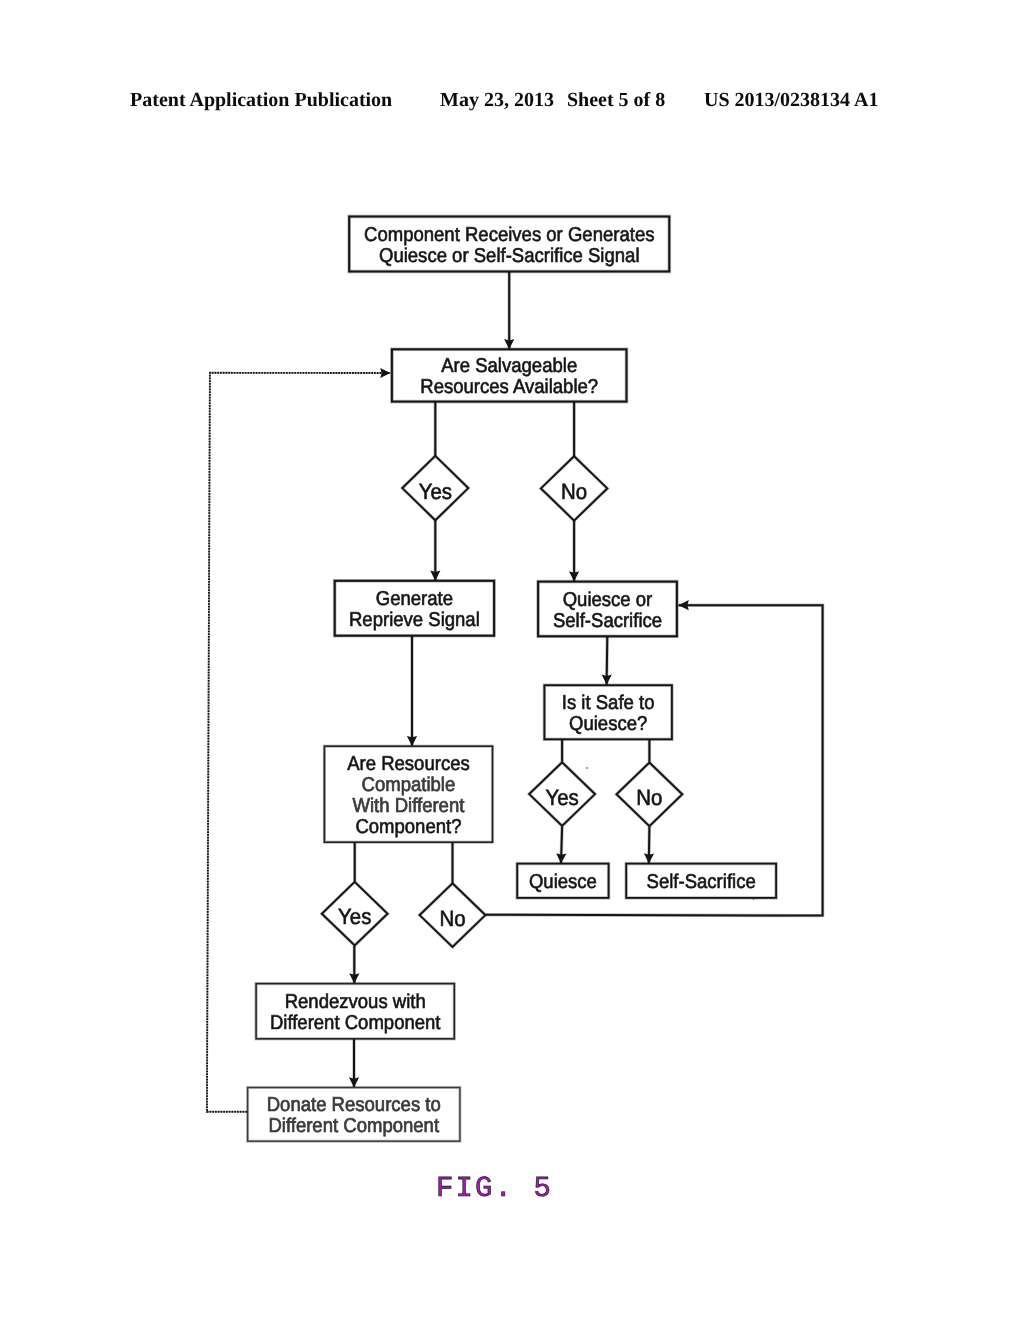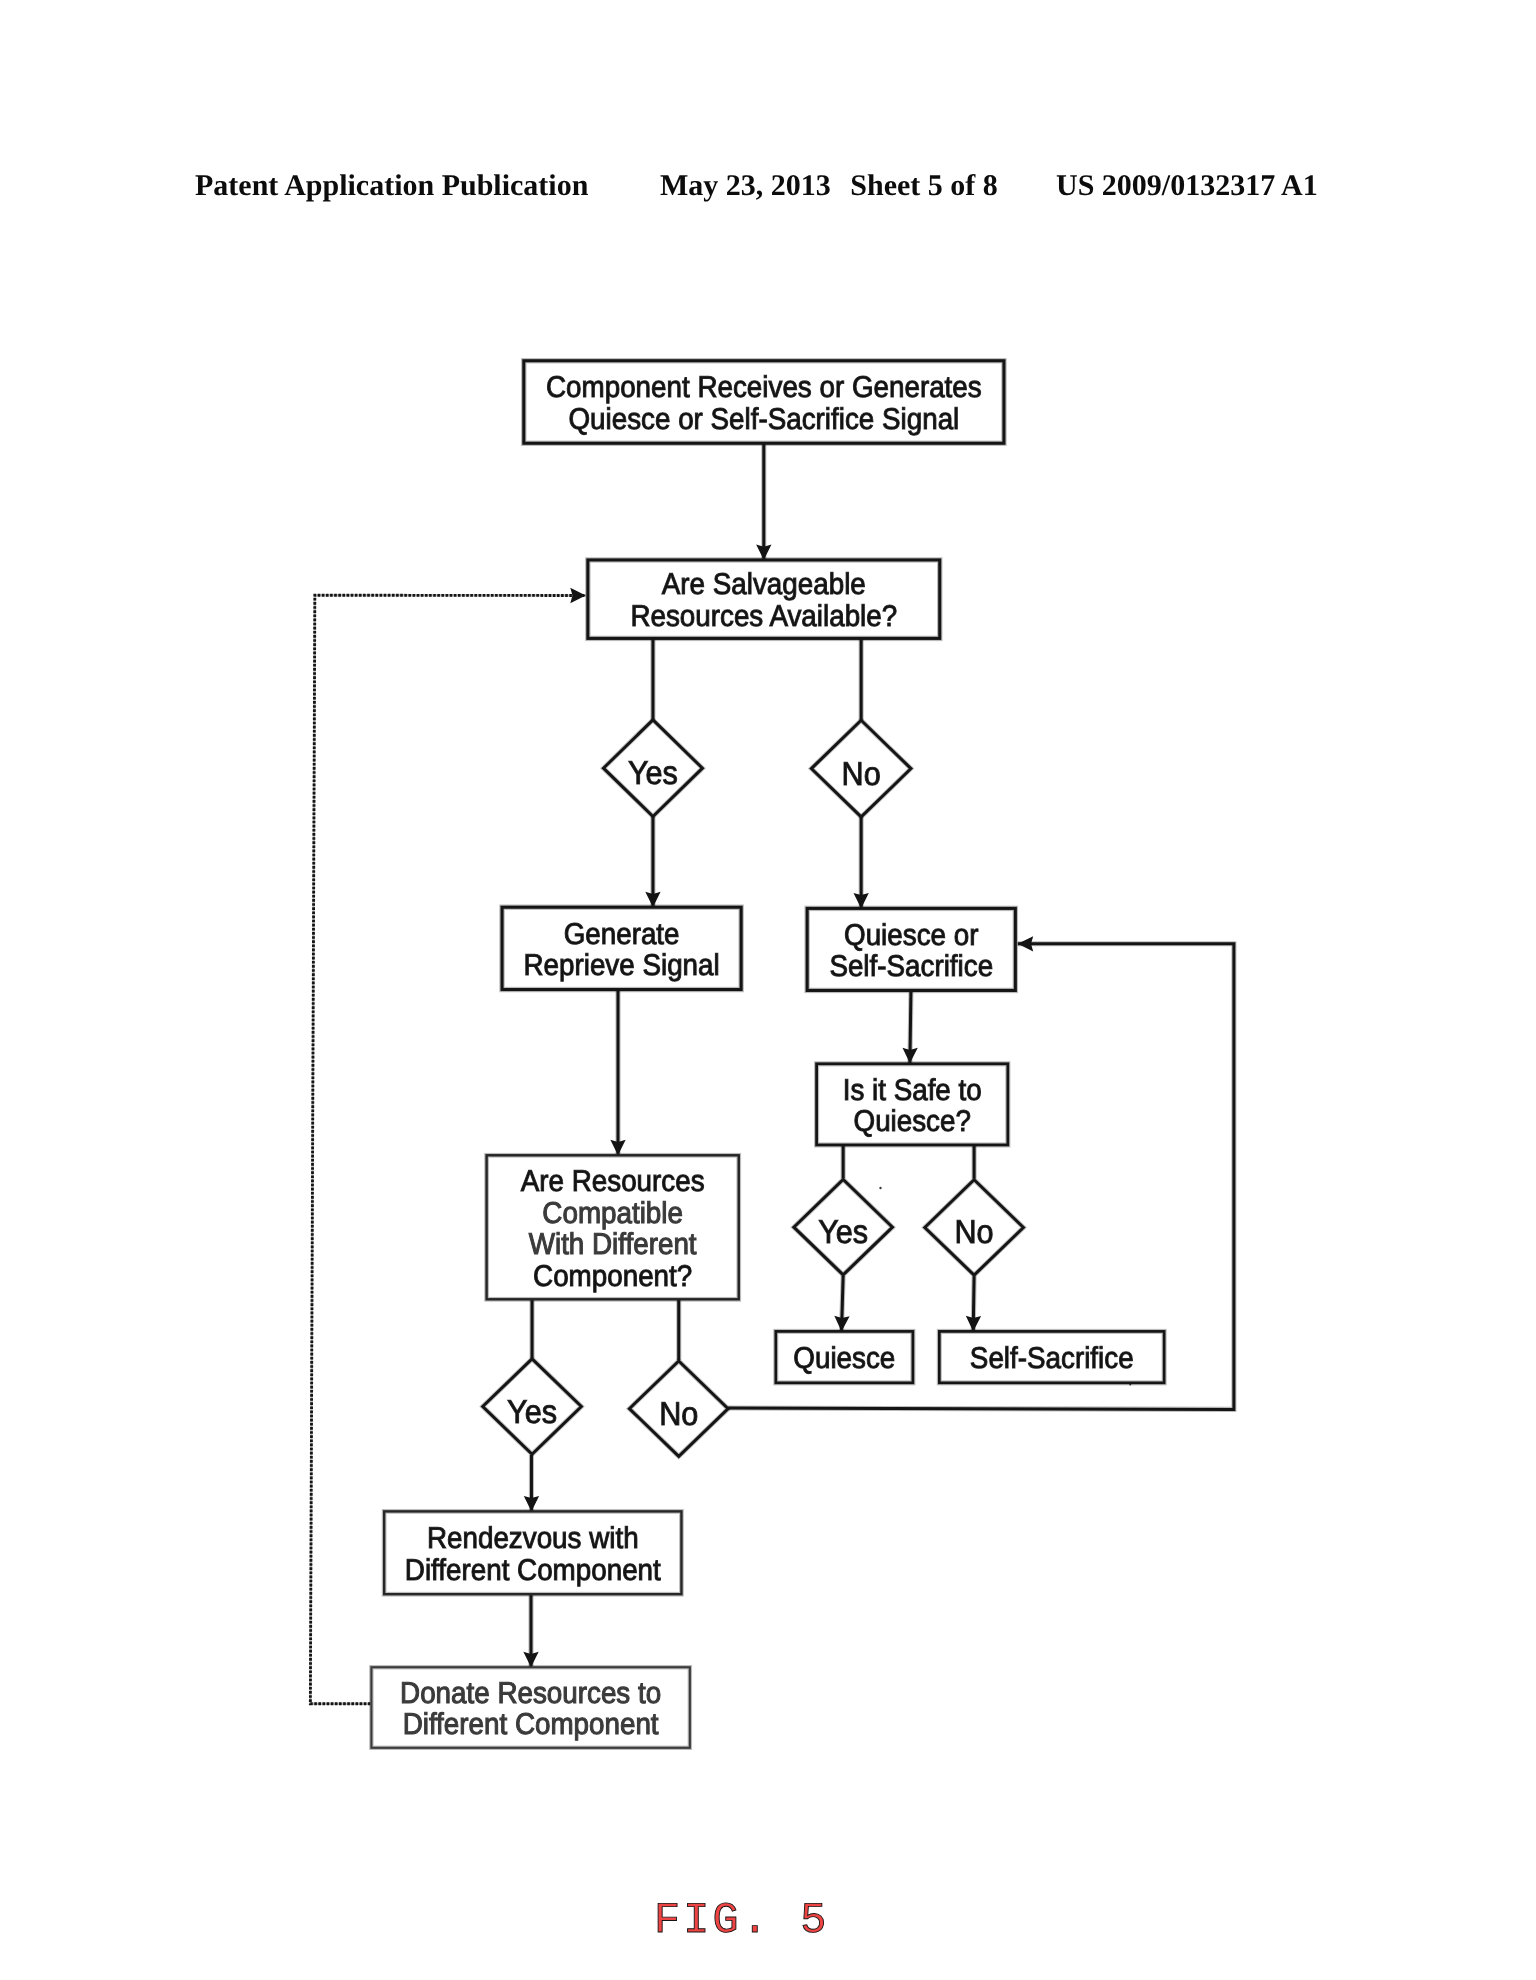--- a/index.html
+++ b/index.html
@@ -1,39 +1,39 @@
 <!DOCTYPE html>
 <html><head>
 <meta charset="utf-8">
 <title>Patent Figure</title>
 <style>
   html,body{margin:0;padding:0;background:#fff;}
   body{width:1024px;height:1320px;overflow:hidden;font-family:"Liberation Sans",sans-serif;
     -webkit-font-smoothing:antialiased;text-rendering:geometricPrecision;}
   #page{position:relative;width:1024px;height:1320px;background:#ffffff;}
-  #ink{position:absolute;inset:0;transform:translateZ(0);margin-top:24px;}
+  #ink{position:absolute;inset:0;transform:translateZ(0);}
   .hdr{position:absolute;top:89px;left:0;width:1024px;font-family:"Liberation Serif",serif;font-weight:bold;font-size:20px;color:#0c0c0c;}
   .hdr > span{position:absolute;white-space:pre;}
   #hdr-pub{left:130px;}
   #hdr-date{left:440px;}
   #hdr-num{left:704px;}
   #hdr-date .gap{display:inline-block;width:13px;}
   #fig{position:absolute;left:0;top:0;width:1024px;height:1320px;}
-  .fignum{position:absolute;left:436px;top:1240px;font-family:"Liberation Mono",monospace;font-size:29px;letter-spacing:2.1px;color:#ef4444;
+  .fignum{position:absolute;left:436px;top:1172px;font-family:"Liberation Mono",monospace;font-size:29px;letter-spacing:2.1px;color:#a21caf;
     -webkit-text-stroke:0.6px #121212;}
 </style>
 </head>
 <body>
 
 <div id="page">
   <div id="ink">
   <div class="hdr">
     <span id="hdr-pub">Patent Application Publication</span>
     <span id="hdr-date"><span>May 23, 2013</span><span class="gap"></span><span>Sheet 5 of 8</span></span>
-    <span id="hdr-num">US 2009/0132317 A1</span>
+    <span id="hdr-num">US 2013/0238134 A1</span>
   </div>
   <svg id="fig" viewBox="0 0 1024 1320">
         <g>
           <g>
             <polyline points="509.2,271.5 509.2,349.3" fill="none" stroke="rgba(30,30,30,0.30)" stroke-width="3.4" stroke-linecap="butt" stroke-linejoin="miter"></polyline>
             <polyline points="509.2,271.5 509.2,349.3" fill="none" stroke="#141414" stroke-width="2" stroke-dasharray="none" stroke-linecap="butt" stroke-linejoin="miter"></polyline>
             <path d="M0,0 L-10.3,-5.1 L-8.858,0 L-10.3,5.1 Z" transform="translate(509.2,349.3) rotate(90)" fill="#141414"></path>
           </g>
           <g>
             <polyline points="435.3,401.6 435.3,455.9" fill="none" stroke="rgba(30,30,30,0.30)" stroke-width="3.4" stroke-linecap="butt" stroke-linejoin="miter"></polyline>

